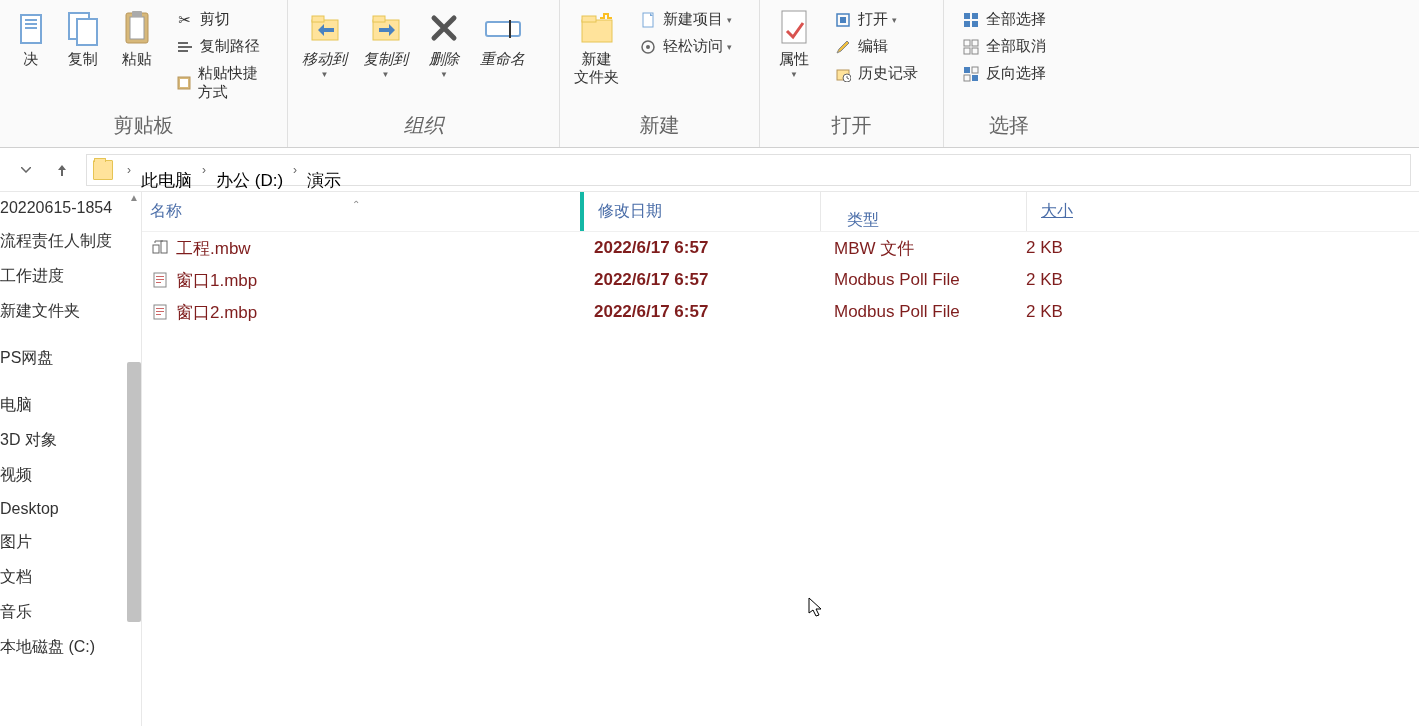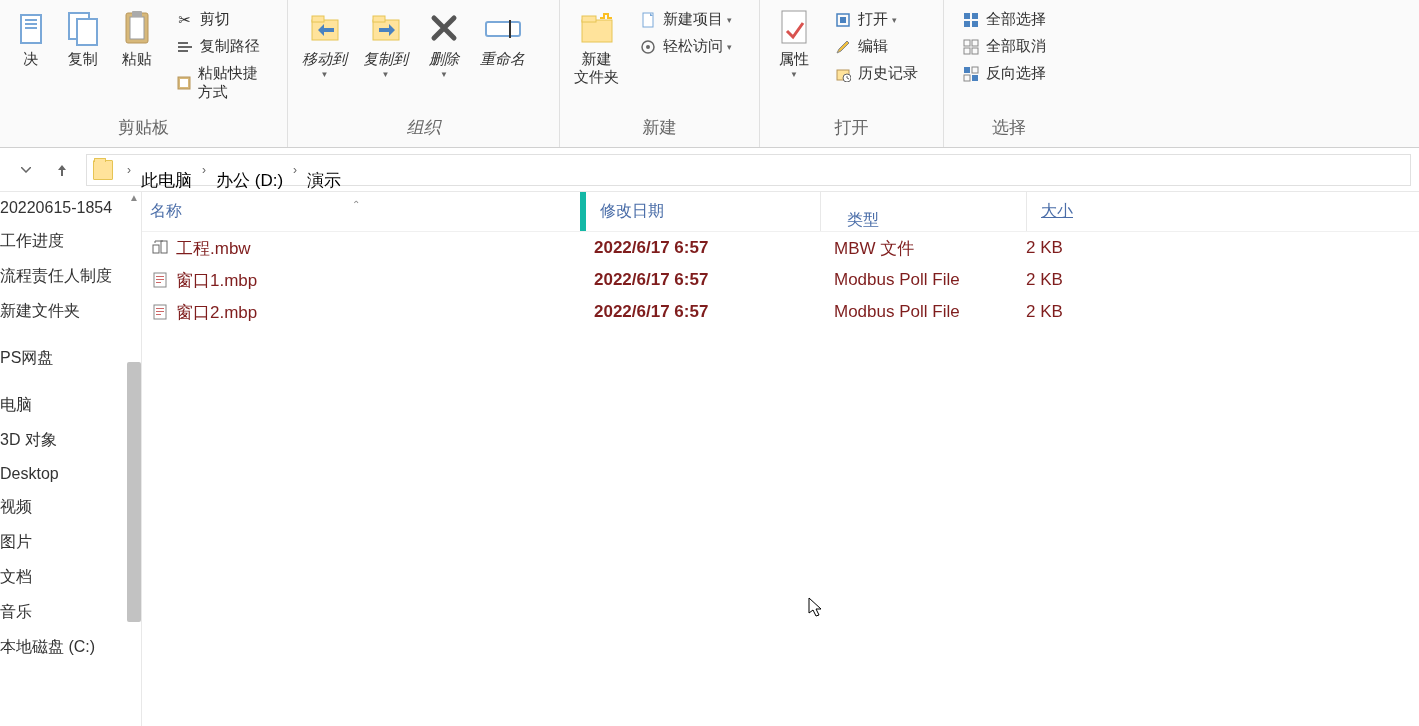--- a/index.html
+++ b/index.html
@@ -1,21 +1,21 @@
 <!DOCTYPE html>
 <html><head>
   <meta charset="utf-8">
   <style>
     * { margin: 0; padding: 0; box-sizing: border-box; font-family: "Microsoft YaHei", "Segoe UI", sans-serif; }
     body { background: #fff; width: 1419px; height: 726px; overflow: hidden; }
     
     .ribbon { height: 148px; background: #fafafa; border-bottom: 1px solid #d0d0d0; display: flex; }
     .ribbon-group { display: flex; flex-direction: column; justify-content: space-between; position: relative; border-right: 1px solid #e0e0e0; }
     .ribbon-group-content { display: flex; align-items: flex-start; padding: 4px 6px 0 6px; flex: 1; }
-    .ribbon-group-label { text-align: center; font-size: 17px; color: #666; padding: 4px 0 8px 0; }
+    .ribbon-group-label { text-align: center; font-size: 20px; color: #666; padding: 4px 0 8px 0; }
     
     .big-btn { display: flex; flex-direction: column; align-items: center; justify-content: flex-start; padding: 4px 8px; cursor: pointer; min-width: 54px; }
     .big-btn-icon { width: 40px; height: 40px; margin-bottom: 2px; display: flex; align-items: center; justify-content: center; }
     .big-btn-label { font-size: 15px; color: #333; text-align: center; line-height: 1.2; }
     .dd-arrow { font-size: 8px; color: #666; margin-top: 2px; }
     
     .small-list { display: flex; flex-direction: column; justify-content: flex-start; padding: 2px 4px; }
     .small-btn { display: flex; align-items: center; padding: 4px 8px; cursor: pointer; font-size: 15px; color: #333; }
     .small-btn-icon { width: 18px; height: 18px; margin-right: 6px; display: flex; align-items: center; justify-content: center; }
     
@@ -30,21 +30,21 @@
     .content { display: flex; height: calc(100% - 192px); }
     
     .sidebar { width: 142px; border-right: 1px solid #e8e8e8; overflow: hidden; font-size: 16px; position: relative; }
     .sb-scroll { position: absolute; right: 0; top: 0; width: 20px; height: 100%; }
     .sb-thumb { position: absolute; right: 0; top: 170px; width: 14px; height: 260px; background: #c2c2c2; border-radius: 2px; }
     .sb-item { padding: 7px 4px 7px 0; cursor: pointer; white-space: nowrap; overflow: hidden; color: #333; }
     
     .file-area { flex: 1; }
     .col-header { display: flex; height: 40px; align-items: center; font-size: 16px; color: #4a6da8; border-bottom: 1px solid #f0f0f0; }
     .col-name { width: 438px; padding-left: 8px; position: relative; }
-    .col-date { width: 240px; padding-left: 14px; border-left: 6px solid #14b8a6; height: 100%; display: flex; align-items: center; }
+    .col-date { width: 240px; padding-left: 14px; border-left: 4px solid #14b8a6; height: 100%; display: flex; align-items: center; }
     .col-type { width: 206px; padding-left: 26px; border-left: 1px solid #e8e8e8; height: 100%; display: flex; align-items: flex-end; }
     .col-size { width: 130px; padding-left: 14px; border-left: 1px solid #e8e8e8; height: 100%; display: flex; align-items: center; text-decoration: underline; }
     .sort-indicator { position: absolute; top: -2px; left: 210px; font-size: 10px; color: #888; }
     
     .file-row { display: flex; height: 32px; align-items: center; font-size: 17px; color: #7f1d1d; cursor: pointer; }
     .f-name { width: 438px; padding-left: 8px; display: flex; align-items: center; }
     .f-icon { width: 20px; height: 20px; margin-right: 6px; display: flex; align-items: center; justify-content: center; }
     .f-date { width: 240px; padding-left: 14px; font-weight: bold; }
     .f-type { width: 206px; padding-left: 14px; }
     .f-size { width: 130px; padding-right: 14px; }
@@ -312,30 +312,30 @@
     <span class="bc-item">办公 (D:)</span>
     <span class="bc-sep">›</span>
     <span class="bc-item">演示</span>
   </div>
 </div>
 
 <div class="content">
 
   <div class="sidebar">
     <div class="sb-item">20220615-1854</div>
+    <div class="sb-item">流程责任人制度</div>
     <div class="sb-item">工作进度</div>
-    <div class="sb-item">流程责任人制度</div>
     <div class="sb-item">新建文件夹</div>
     <div style="height:12px;"></div>
     <div class="sb-item">PS网盘</div>
     <div style="height:12px;"></div>
     <div class="sb-item">电脑</div>
     <div class="sb-item">3D 对象</div>
+    <div class="sb-item">视频</div>
     <div class="sb-item">Desktop</div>
-    <div class="sb-item">视频</div>
     <div class="sb-item">图片</div>
     <div class="sb-item">文档</div>
     <div class="sb-item">音乐</div>
     <div class="sb-item">本地磁盘 (C:)</div>
     <div class="sb-scroll">
       <div style="position:absolute;top:0;right:2px;font-size:10px;color:#888;">▲</div>
       <div class="sb-thumb"></div>
     </div>
   </div>
 

